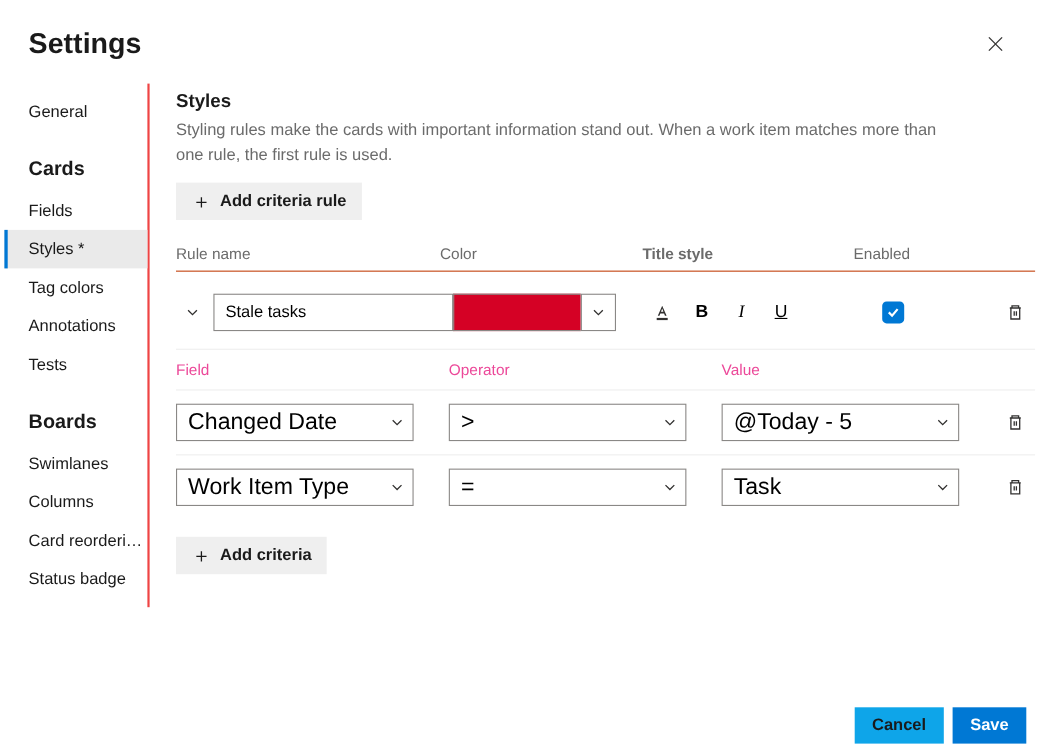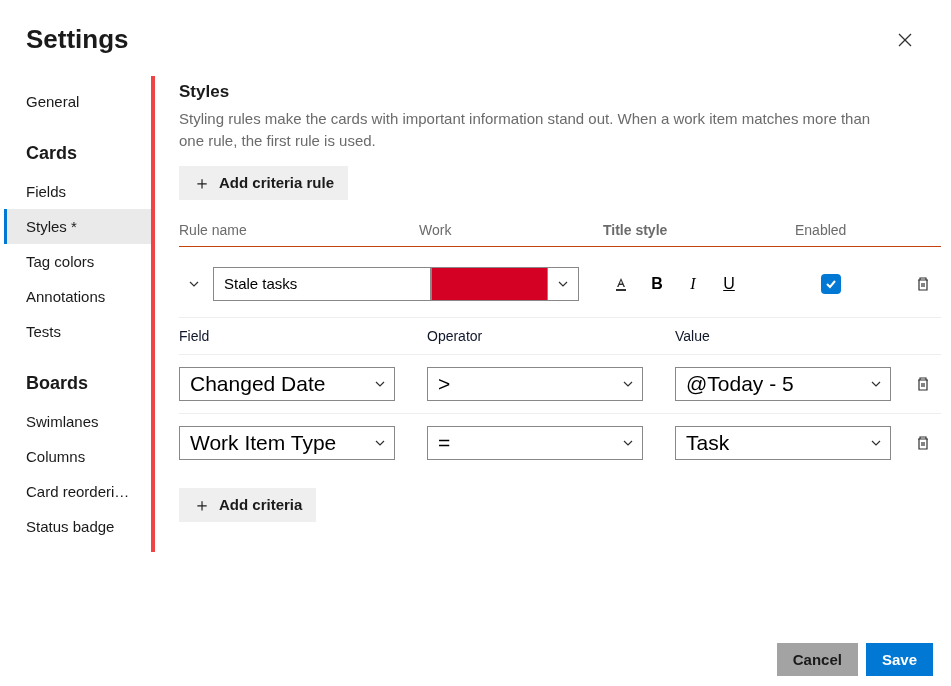--- a/index.html
+++ b/index.html
@@ -38,22 +38,22 @@
     }
     .close-btn svg {
       width: 14px;
       height: 14px;
     }
     .body {
       display: flex;
       padding: 8px 0 0 0;
     }
     .sidebar {
-      width: 155px;
-      border-right: 4px solid #ef4444;
+      width: 136px;
+      border-right: 2px solid #ef4444;
       padding-left: 4px;
     }
     .sidebar-section {
       padding: 8px 0;
     }
     .sidebar-section-title {
       font-size: 18px;
       font-weight: 600;
       color: #1a1a1a;
       padding: 8px 0 10px 22px;
@@ -197,21 +197,21 @@
       height: 24px;
       display: flex;
       align-items: center;
       justify-content: center;
       cursor: pointer;
       margin-right: 6px;
     }
     .criteria-header {
       display: flex;
       font-size: 14px;
-      color: #0f172a;
+      color: #ec4899;
       padding: 10px 0;
       border-top: 1px solid #eee;
       align-items: flex-end;
     }
     .crit-field { width: 248px; }
     .crit-operator { width: 248px; }
     .crit-value { flex: 1; }
     .criteria-row {
       display: flex;
       align-items: center;
@@ -248,21 +248,21 @@
       gap: 8px;
     }
     .footer-btn {
       padding: 8px 16px;
       font-size: 15px;
       font-weight: 600;
       border: none;
       cursor: pointer;
     }
     .footer-btn.cancel {
-      background: #a3a3a3;
+      background: #0ea5e9;
       color: #1a1a1a;
     }
     .footer-btn.save {
       background: #0078d4;
       color: #fff;
     }
   </style>
 </head>
 <body>
 
@@ -302,21 +302,21 @@
     <div class="main-title">Styles</div>
     <div class="main-desc">Styling rules make the cards with important information stand out. When a work item matches more than one rule, the first rule is used.</div>
 
     <button class="btn">
       <span class="plus">＋</span>
       <span>Add criteria rule</span>
     </button>
 
     <div class="columns-header">
       <div class="col-rule-name">Rule name</div>
-      <div class="col-color">Work</div>
+      <div class="col-color">Color</div>
       <div class="col-title-style">Title style</div>
       <div class="col-enabled">Enabled</div>
     </div>
 
     <div class="style-row">
       <div class="expand-chevron">
         <svg class="chevron-down" viewBox="0 0 12 12" fill="none" stroke="#323130" stroke-width="1.2">
             <polyline points="2,4 6,8 10,4"></polyline>
           </svg>
       </div>

